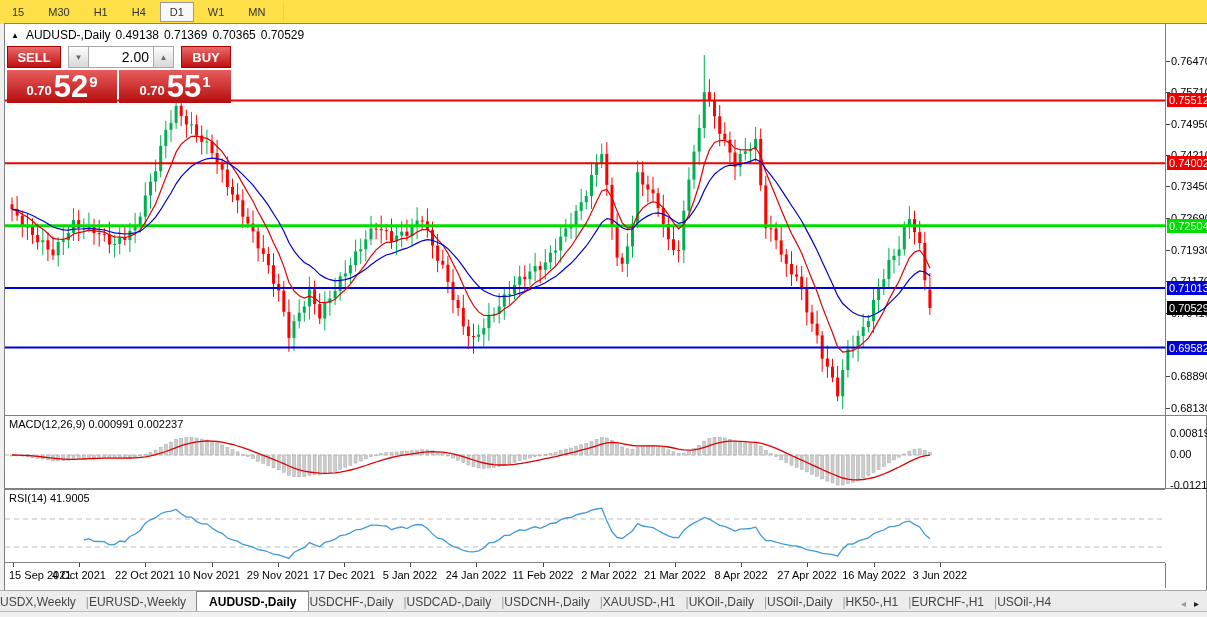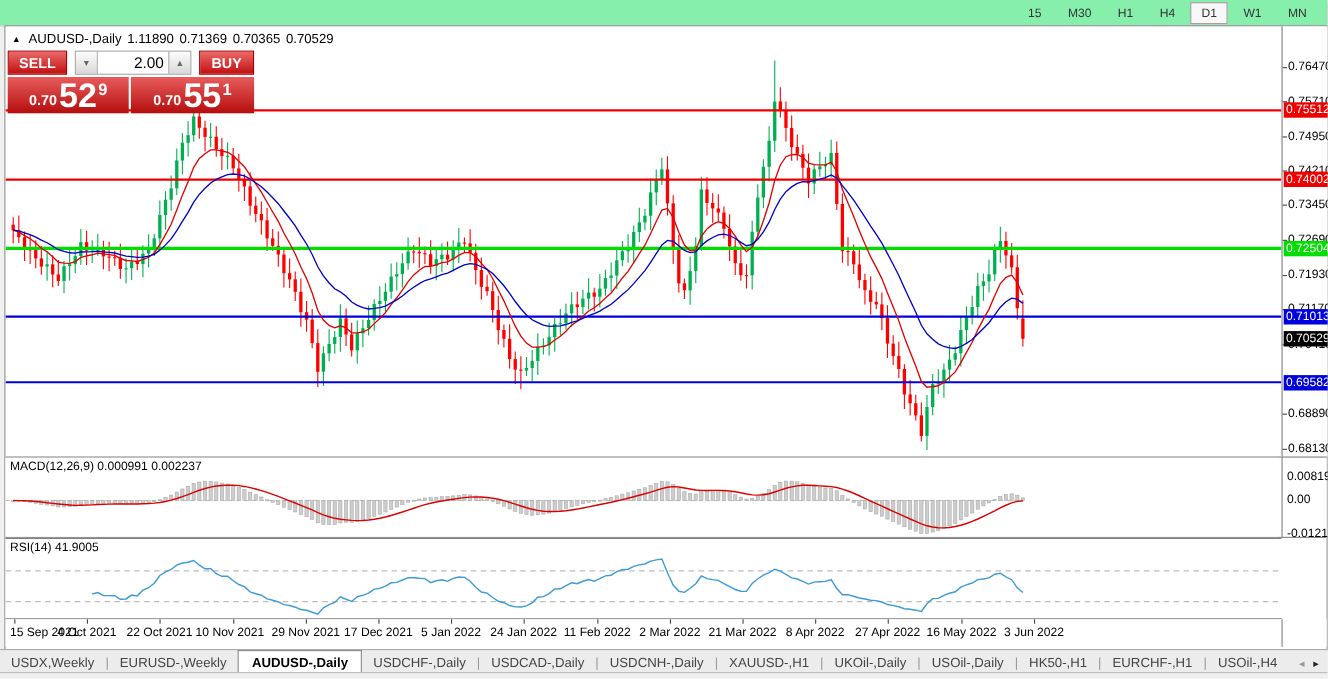--- a/index.html
+++ b/index.html
@@ -1,20 +1,20 @@
 <!DOCTYPE html>
 <html><head>
 <meta charset="utf-8">
 <style>
   html,body{margin:0;padding:0;}
   body{width:1207px;height:617px;position:relative;overflow:hidden;background:#f0f0f0;
        font-family:"Liberation Sans",sans-serif;font-size:11px;color:#000;}
   
-  .toolbar{position:absolute;left:0;top:0;width:1207px;height:23px;background:#86efac;
-           border-bottom:1px solid #d6d6d6;display:flex;align-items:center;justify-content:flex-end;}
+  .toolbar{position:absolute;left:0;top:0;width:1207px;height:23px;background:#fde047;
+           border-bottom:1px solid #d6d6d6;display:flex;align-items:center;}
   .tf-btn{padding:3px 9px;margin:0 2px;color:#333;font-size:11px;cursor:default;border:1px solid transparent;}
   .tf-btn.active{background:#f8f8f8;border:1px solid #9a9a9a;}
   .toolbar-sep{width:1px;height:18px;background:#c8c8c8;margin-left:6px;}
   
   .window{position:absolute;left:4px;top:23px;width:1201px;height:566px;background:#fff;
           border:1px solid #808080;box-sizing:content-box;}
   .plot{position:absolute;left:0;top:0;width:1160px;height:391px;}
   .plot svg{position:absolute;left:0;top:0;}
   .paxis{position:absolute;left:1160px;top:0;width:41px;height:391px;border-left:1px solid #808080;background:#fff;}
   .ptick{position:absolute;left:5px;color:#000;font-size:11px;white-space:nowrap;}
@@ -44,21 +44,21 @@
   .trow2{display:flex;margin-top:1px;}
   .pbox{height:34px;background:linear-gradient(#e85c5c,#b50d0d);color:#fff;display:flex;align-items:flex-end;
         justify-content:center;border-top:1px solid #fff;padding-bottom:1px;box-sizing:border-box;}
   .pbox .base{font-size:13px;font-weight:bold;margin:0 2px 4px 0;}
   .pbox .big{font-size:31px;font-weight:bold;line-height:30px;}
   .pbox .sup{font-size:15px;font-weight:bold;margin:0 0 12px 1px;}
   .pbox.left{width:110px;} .pbox.right{width:112px;margin-left:2px;}
   
   .tabbar{position:absolute;left:0;top:590px;width:1207px;height:21px;background:#ececec;
           border-top:1px solid #aaa;display:flex;align-items:flex-end;font-size:12px;color:#444;}
-  .tab{padding:3px 10px 3px 10px;white-space:nowrap;cursor:default;}
+  .tab{padding:3px 10px 3px 0;white-space:nowrap;cursor:default;}
   .tab.active{background:#fff;color:#000;font-weight:bold;border:1px solid #888;border-bottom:none;padding:3px 12px;}
   .tabdiv{color:#999;padding:3px 0;}
   .tab-arrows{margin-left:auto;display:flex;gap:8px;padding:0 8px 3px 0;font-size:10px;}
   .tab-arrows .a1{color:#999;} .tab-arrows .a2{color:#222;}
   .statusbar{position:absolute;left:0;top:611px;width:1207px;height:6px;background:#f0f0f0;border-top:1px solid #bbb;}
 </style>
 </head>
 <body>
 
 <div class="toolbar" id="toolbar">
@@ -442,21 +442,21 @@
         <line x1="0" y1="201.8" x2="1160" y2="201.8" stroke="#00dd00" stroke-width="3"></line>
         <line x1="0" y1="263.9" x2="1160" y2="263.9" stroke="#0000dd" stroke-width="2"></line>
         <line x1="0" y1="323.5" x2="1160" y2="323.5" stroke="#0000dd" stroke-width="2"></line>
         <polyline points="7.0,185.3 12.1,186.7 17.3,190.2 22.4,193.0 27.5,197.0 32.6,201.7 37.8,204.9 42.9,209.5 48.0,214.4 53.2,215.2 58.3,215.4 63.4,213.9 68.5,210.0 73.7,208.6 78.8,207.6 83.9,206.1 89.0,206.8 94.2,207.4 99.3,208.1 104.4,210.8 109.6,212.8 114.7,213.1 119.8,213.7 124.9,212.1 130.1,209.9 135.2,206.1 140.3,198.4 145.5,189.3 150.6,179.9 155.7,167.0 160.8,153.4 166.0,141.3 171.1,128.1 176.2,120.1 181.4,115.7 186.5,112.3 191.6,112.2 196.7,113.4 201.9,114.4 207.0,117.6 212.1,122.5 217.2,127.6 222.4,135.5 227.5,143.2 232.6,150.6 237.8,159.9 242.9,168.7 248.0,177.3 253.1,187.8 258.3,197.1 263.4,206.9 268.5,218.7 273.7,229.3 278.8,242.4 283.9,258.3 289.0,266.9 294.2,271.8 299.3,274.1 304.4,272.2 309.6,274.0 314.7,278.5 319.8,278.6 324.9,277.7 330.1,275.3 335.2,270.2 340.3,265.6 345.4,260.2 350.6,252.9 355.7,246.7 360.8,239.8 366.0,232.0 371.1,225.9 376.2,221.6 381.3,218.3 386.5,218.2 391.6,216.8 396.7,214.7 401.9,214.1 407.0,211.4 412.1,208.0 417.2,205.7 422.4,205.7 427.5,209.2 432.6,215.4 437.8,221.0 442.9,229.2 448.0,239.6 453.1,249.5 458.3,261.2 463.4,272.5 468.5,281.5 473.6,287.9 478.8,291.5 483.9,291.5 489.0,291.1 494.2,289.2 499.3,285.1 504.4,281.7 509.5,277.1 514.7,271.6 519.8,268.0 524.9,263.4 530.1,258.7 535.2,255.8 540.3,251.9 545.4,246.8 550.6,242.3 555.7,235.7 560.8,228.7 566.0,222.7 571.1,214.7 576.2,206.6 581.3,198.9 586.5,188.3 591.6,177.4 596.7,166.9 601.8,165.5 607.0,173.8 612.1,187.1 617.2,198.8 622.4,204.0 627.5,203.1 632.6,190.9 637.7,184.1 642.9,180.0 648.0,177.6 653.1,179.0 658.3,183.7 663.4,190.7 668.5,198.6 673.6,204.8 678.8,200.7 683.9,190.7 689.0,176.7 694.2,160.5 699.3,140.0 704.4,126.0 709.5,118.5 714.7,116.5 719.8,116.4 724.9,119.1 730.0,124.3 735.2,125.6 740.3,125.9 745.4,125.9 750.6,123.5 755.7,131.9 760.8,148.0 765.9,160.5 771.1,172.9 776.2,185.7 781.3,197.8 786.5,209.5 791.6,219.1 796.7,229.3 801.8,242.4 807.0,255.2 812.1,267.7 817.2,282.5 822.4,295.9 827.5,308.7 832.6,322.9 837.7,328.0 842.9,327.4 848.0,326.7 853.1,323.4 858.2,318.9 863.4,314.1 868.5,305.6 873.6,296.4 878.8,287.2 883.9,275.8 889.0,266.1 894.1,257.0 899.3,244.9 904.4,233.8 909.5,228.1 914.7,226.1 919.8,232.8 924.9,244.2" fill="none" stroke="#e00000" stroke-width="1.2"></polyline>
         <polyline points="7.0,185.3 12.1,185.9 17.3,187.7 22.4,189.3 27.5,191.5 32.6,194.3 37.8,196.7 42.9,199.7 48.0,203.0 53.2,204.6 58.3,205.8 63.4,206.1 68.5,205.1 73.7,205.0 78.8,204.8 83.9,204.4 89.0,204.9 94.2,205.4 99.3,206.0 104.4,207.5 109.6,208.8 114.7,209.3 119.8,210.0 124.9,209.7 130.1,208.9 135.2,207.2 140.3,203.4 145.5,198.6 150.6,193.2 155.7,185.7 160.8,177.3 166.0,169.0 171.1,159.8 176.2,152.7 181.4,147.2 186.5,142.3 191.6,139.1 196.7,136.8 201.9,134.8 207.0,134.2 212.1,134.7 217.2,135.9 222.4,138.7 227.5,142.1 232.6,145.7 237.8,150.6 242.9,155.8 248.0,161.2 253.1,167.8 258.3,174.4 263.4,181.4 268.5,189.7 273.7,197.8 278.8,207.3 283.9,218.5 289.0,226.8 294.2,233.3 299.3,238.5 304.4,241.3 309.6,245.4 314.7,250.6 319.8,253.6 324.9,255.7 330.1,256.9 335.2,256.4 340.3,255.7 345.4,254.2 350.6,251.4 355.7,248.6 360.8,245.1 366.0,240.8 371.1,237.1 376.2,233.8 381.3,231.0 386.5,229.6 391.6,227.7 396.7,225.6 401.9,224.2 407.0,221.8 412.1,219.1 417.2,216.8 422.4,215.7 427.5,216.3 432.6,218.5 437.8,220.8 442.9,224.7 448.0,230.1 453.1,235.8 458.3,242.8 463.4,250.1 468.5,256.7 473.6,262.3 478.8,266.7 483.9,269.3 489.0,271.5 494.2,272.7 499.3,272.4 504.4,272.2 509.5,271.0 514.7,269.1 519.8,267.6 524.9,265.5 530.1,263.0 535.2,261.2 540.3,258.8 545.4,255.6 550.6,252.6 555.7,248.3 560.8,243.7 566.0,239.3 571.1,233.8 576.2,227.9 581.3,222.0 586.5,214.5 591.6,206.6 596.7,198.6 601.8,194.6 607.0,195.5 612.1,199.5 617.2,203.7 622.4,205.7 627.5,205.0 632.6,199.1 637.7,195.0 642.9,191.9 648.0,189.5 653.1,188.9 658.3,190.1 663.4,192.8 668.5,196.3 673.6,199.4 678.8,198.1 683.9,193.6 689.0,186.7 694.2,178.0 699.3,166.4 704.4,157.0 709.5,150.2 714.7,145.9 719.8,142.7 724.9,141.2 730.0,141.4 735.2,140.2 740.3,138.8 745.4,137.4 750.6,135.1 755.7,137.9 760.8,144.8 765.9,151.1 771.1,158.0 776.2,165.6 781.3,173.4 786.5,181.5 791.6,189.0 796.7,197.0 801.8,206.6 807.0,216.4 812.1,226.4 817.2,237.8 822.4,248.9 827.5,259.9 832.6,271.7 837.7,279.5 842.9,284.3 848.0,288.6 853.1,291.0 858.2,292.3 863.4,292.8 868.5,291.0 873.6,288.2 878.8,284.7 883.9,279.6 889.0,274.6 894.1,269.4 899.3,262.3 904.4,255.3 909.5,250.3 914.7,247.0 919.8,248.0 924.9,251.8" fill="none" stroke="#0000c8" stroke-width="1.2"></polyline>
       </svg>
 
     <div class="chart-header">
       <span class="tri">▲</span>
       <span>AUDUSD-,Daily</span>
-      <span>1.11890</span>
+      <span>0.49138</span>
       <span>0.71369</span>
       <span>0.70365</span>
       <span>0.70529</span>
     </div>
 
     <div class="trade">
       <div class="trow1">
         <div class="tbtn sellb">SELL</div>
         <div class="spin">
           <div class="arrow">▼</div>

